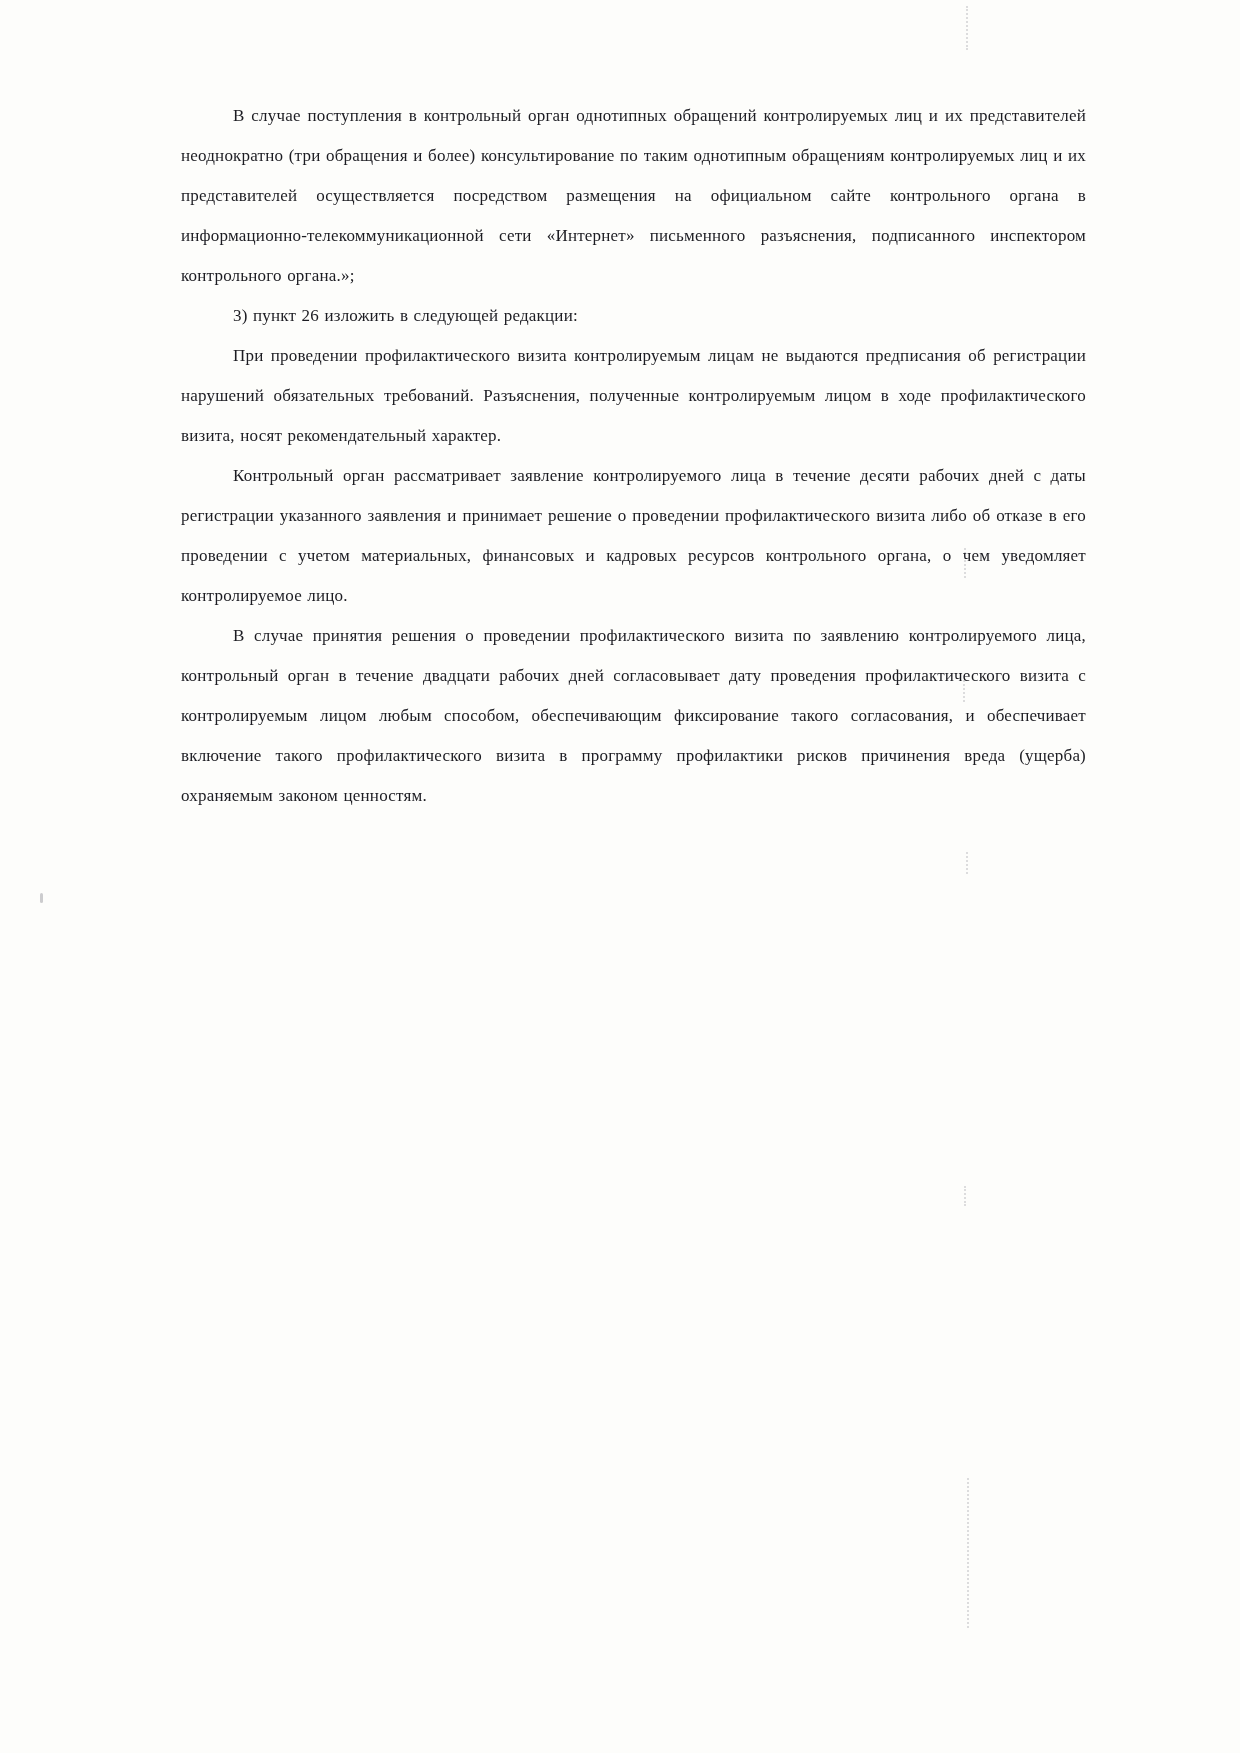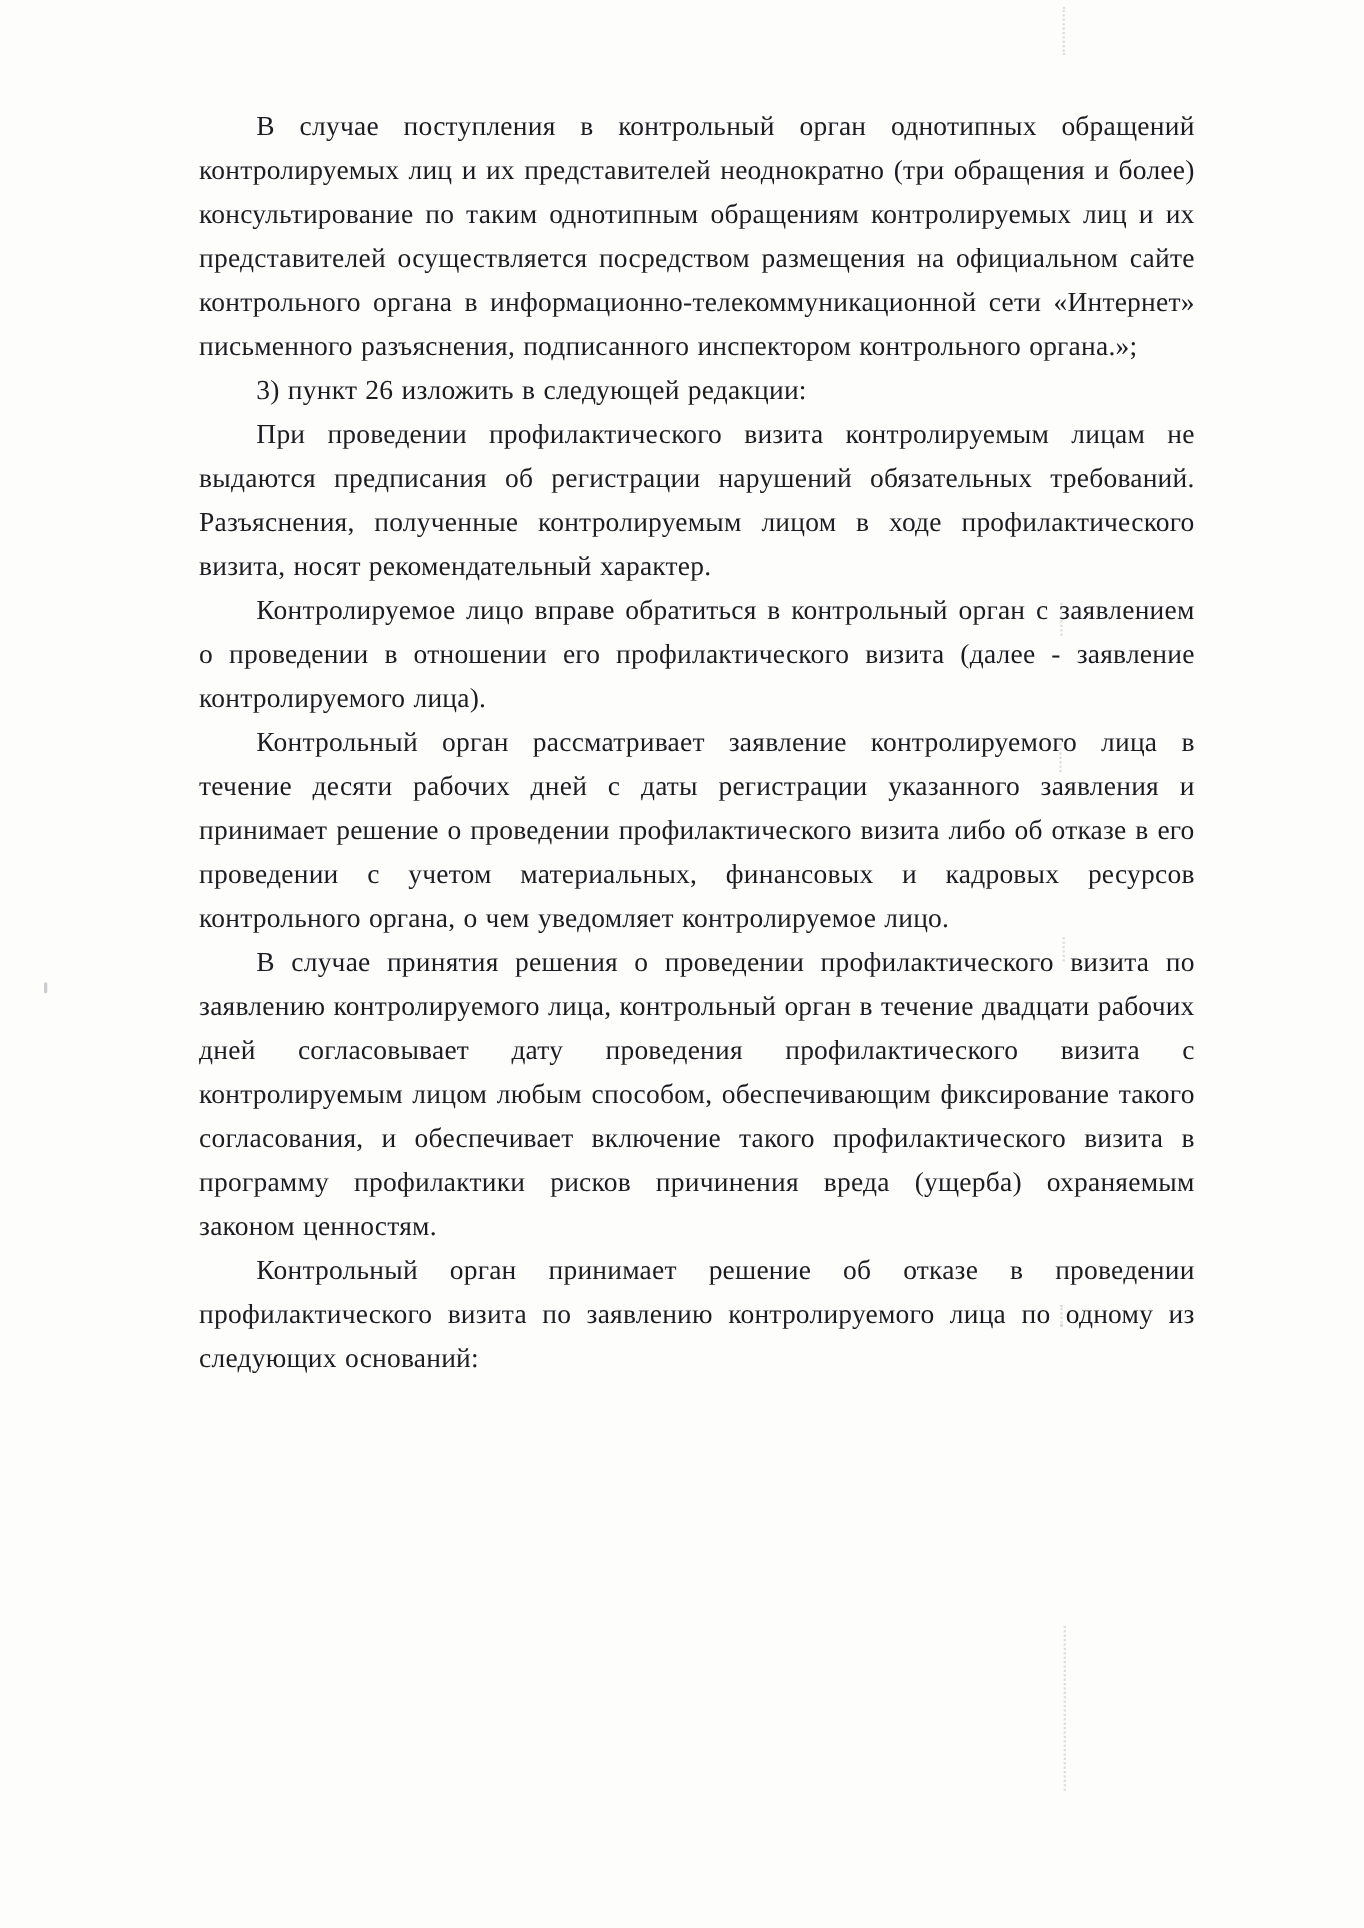--- a/index.html
+++ b/index.html
@@ -16,21 +16,21 @@
     overflow: hidden;
   }
   .page {
     position: absolute;
     top: 96px;
     left: 181px;
     width: 905px;
   }
   .page p {
     margin: 0;
-    font-size: 25px;
+    font-size: 17px;
     line-height: 40px;
     text-align: justify;
     text-indent: 52px;
     letter-spacing: 0.2px;
     word-spacing: 1px;
   }
   
   .artifact {
     position: absolute;
     width: 0;
@@ -52,24 +52,22 @@
     border-radius: 2px;
   }
 </style>
 </head>
 <body>
 
 <div class="page">
   <p>В случае поступления в контрольный орган однотипных обращений контролируемых лиц и их представителей неоднократно (три обращения и более) консультирование по таким однотипным обращениям контролируемых лиц и их представителей осуществляется посредством размещения на официальном сайте контрольного органа в информационно-телекоммуникационной сети «Интернет» письменного разъяснения, подписанного инспектором контрольного органа.»;</p>
   <p>3)  пункт 26 изложить в следующей редакции:</p>
   <p>При проведении профилактического визита контролируемым лицам не выдаются предписания об регистрации нарушений обязательных требований. Разъяснения, полученные контролируемым лицом в ходе профилактического визита, носят рекомендательный характер.</p>
-  <p>Контролируемое лицо вправе обратиться в контрольный орган с заявлением о проведении в отношении его профилактического визита (далее - заявление контролируемого лица).</p>
   <p>Контрольный орган рассматривает заявление контролируемого лица в течение десяти рабочих дней с даты регистрации указанного заявления и принимает решение о проведении профилактического визита либо об отказе в его проведении с учетом материальных, финансовых и кадровых ресурсов контрольного органа, о чем уведомляет контролируемое лицо.</p>
   <p>В случае принятия решения о проведении профилактического визита по заявлению контролируемого лица, контрольный орган в течение двадцати рабочих дней согласовывает дату проведения профилактического визита с контролируемым лицом любым способом, обеспечивающим фиксирование такого согласования, и обеспечивает включение такого профилактического визита в программу профилактики рисков причинения вреда (ущерба) охраняемым законом ценностям.</p>
-  <p>Контрольный орган принимает решение об отказе в проведении профилактического визита по заявлению контролируемого лица по одному из следующих оснований:</p>
 </div>
 
 <div class="artifact a1"></div>
 <div class="artifact a2"></div>
 <div class="artifact a3"></div>
 <div class="artifact a4"></div>
 <div class="artifact a5"></div>
 <div class="artifact a6"></div>
 <div class="speck"></div>
 

